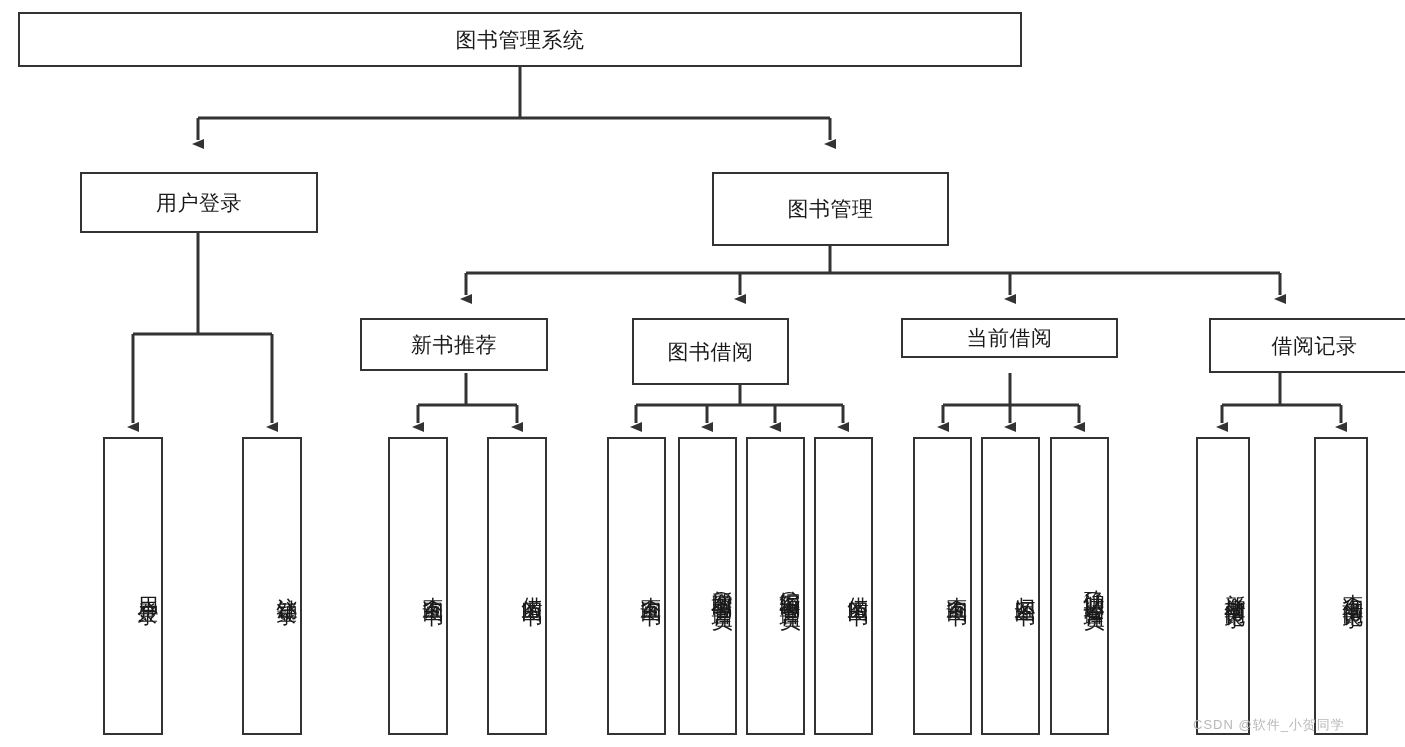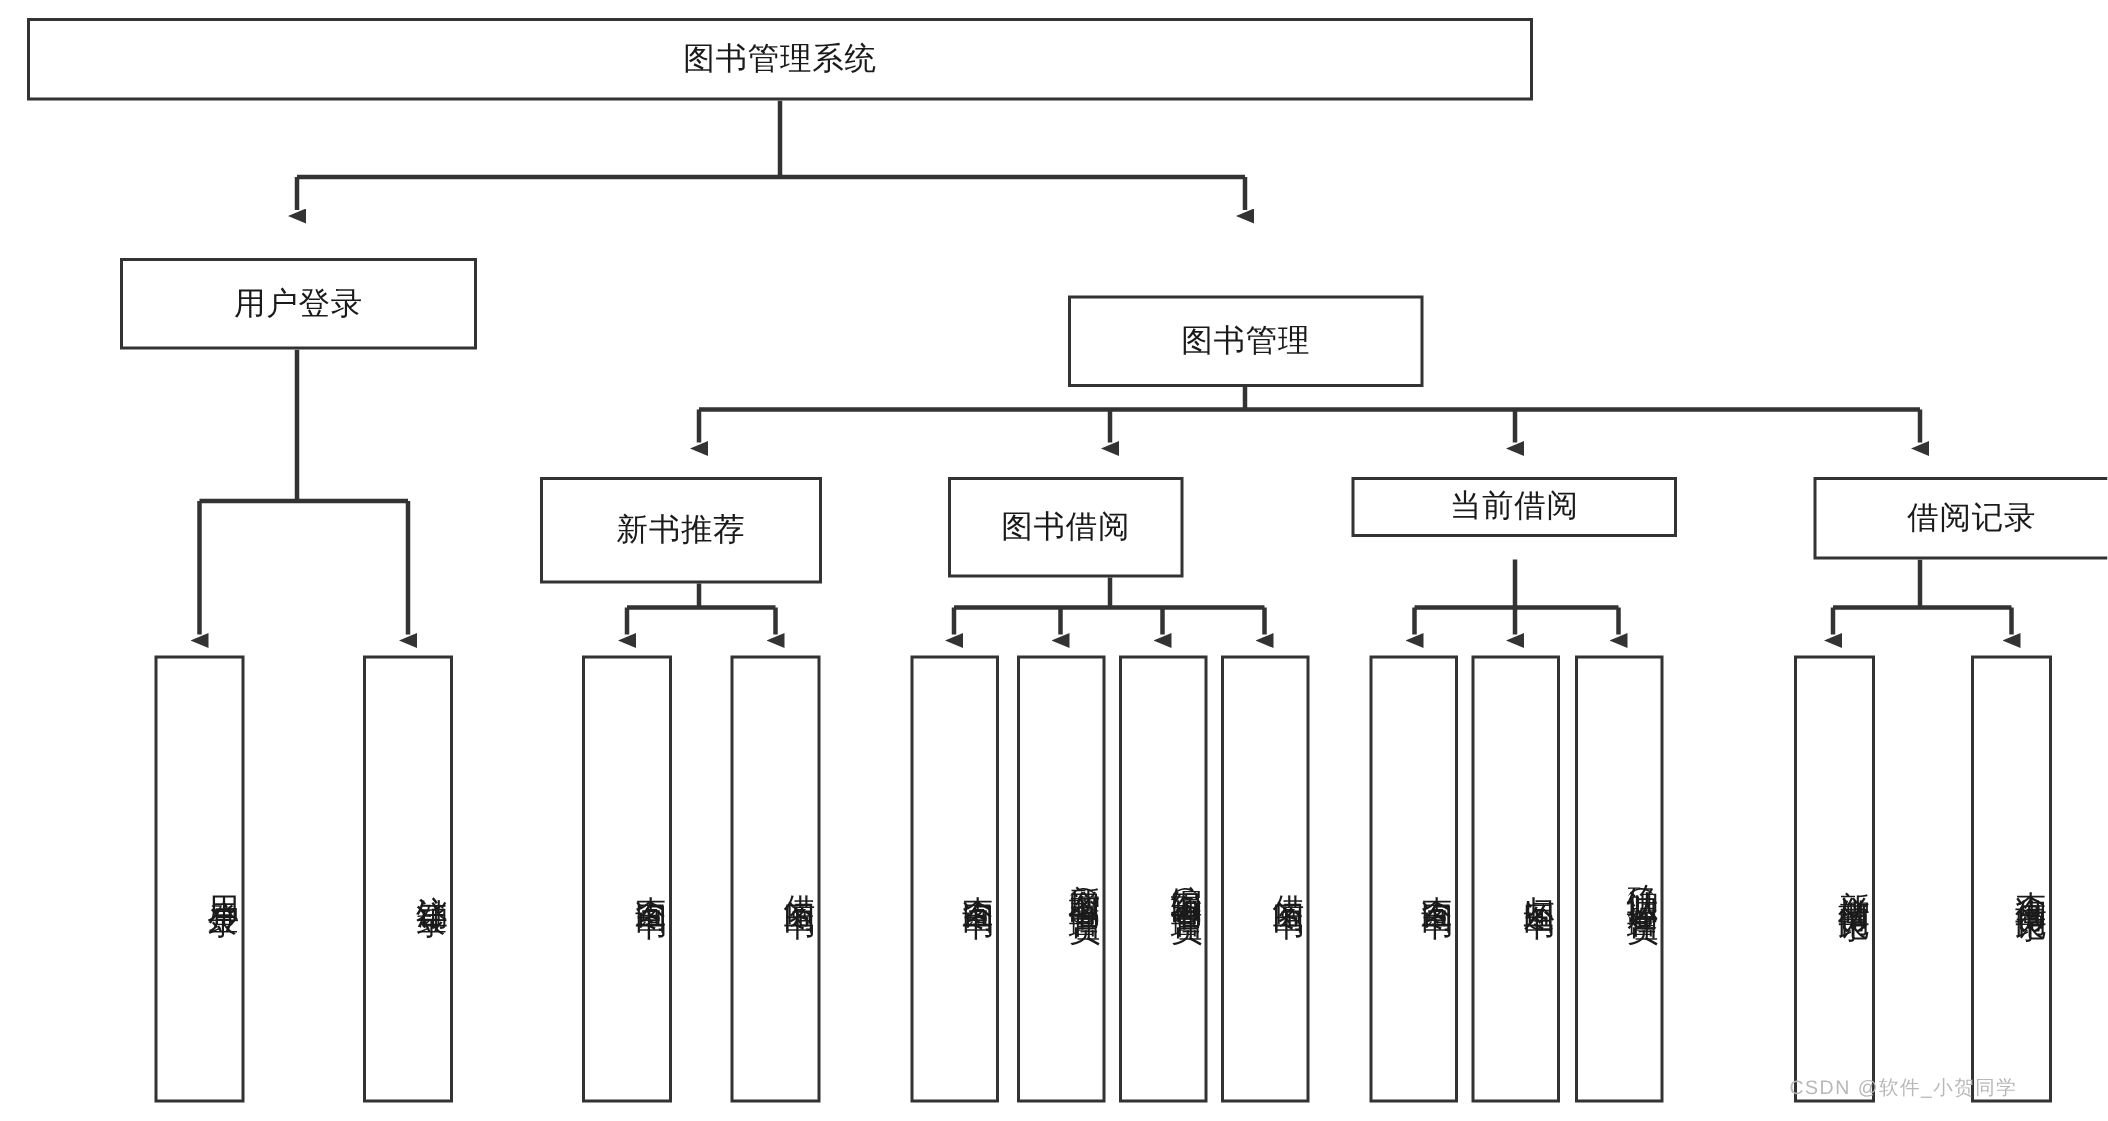--- a/index.html
+++ b/index.html
@@ -122,25 +122,25 @@
     </g>
   </svg>
 
   <div class="node horizontal" style="left:18px; top:12px; width:1004px; height:55px;">
     <span>图书管理系统</span>
   </div>
 
   <div class="node horizontal" style="left:80px; top:172px; width:238px; height:61px;">
     <span>用户登录</span>
   </div>
-  <div class="node horizontal" style="left:712px; top:172px; width:237px; height:61px;margin-top:25px;">
+  <div class="node horizontal" style="left:712px; top:172px; width:237px; height:74px;">
     <span>图书管理</span>
   </div>
 
-  <div class="node horizontal" style="left:360px; top:318px; width:188px; height:71px;">
+  <div class="node horizontal" style="left:360px; top:318px; width:188px; height:53px;">
     <span>新书推荐</span>
   </div>
   <div class="node horizontal" style="left:632px; top:318px; width:157px; height:67px;">
     <span>图书借阅</span>
   </div>
   <div class="node horizontal" style="left:901px; top:318px; width:217px; height:40px;">
     <span>当前借阅</span>
   </div>
   <div class="node horizontal" style="left:1172px; top:318px; width:211px; height:55px;margin-left:37px;">
     <span>借阅记录</span>

